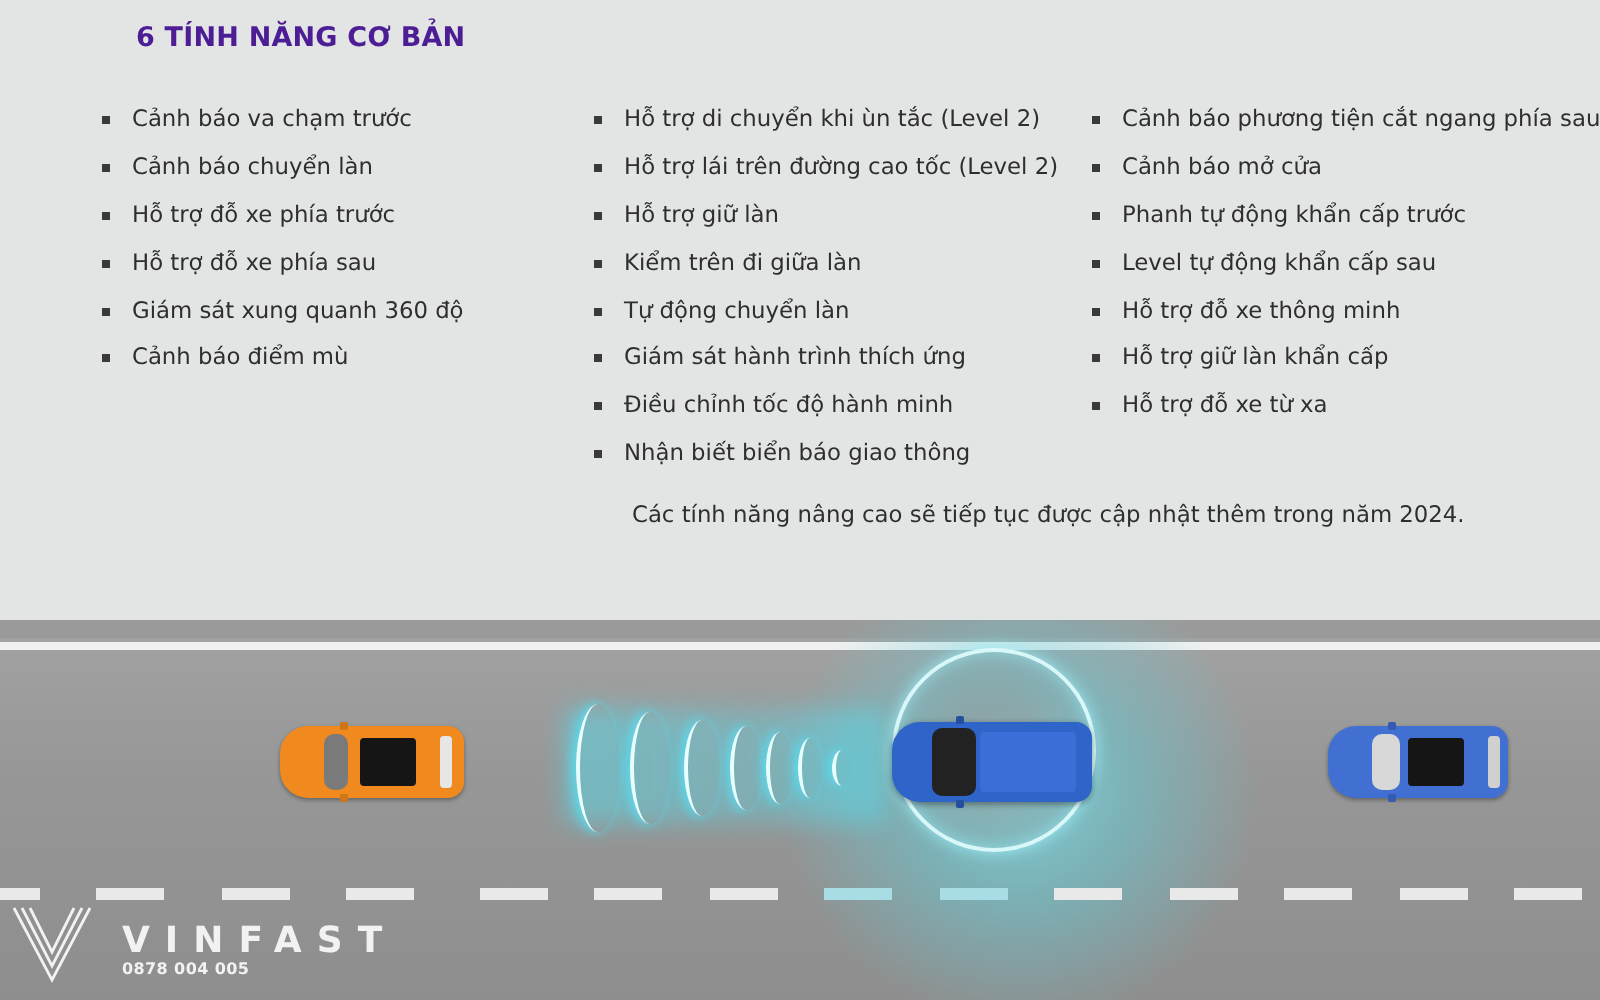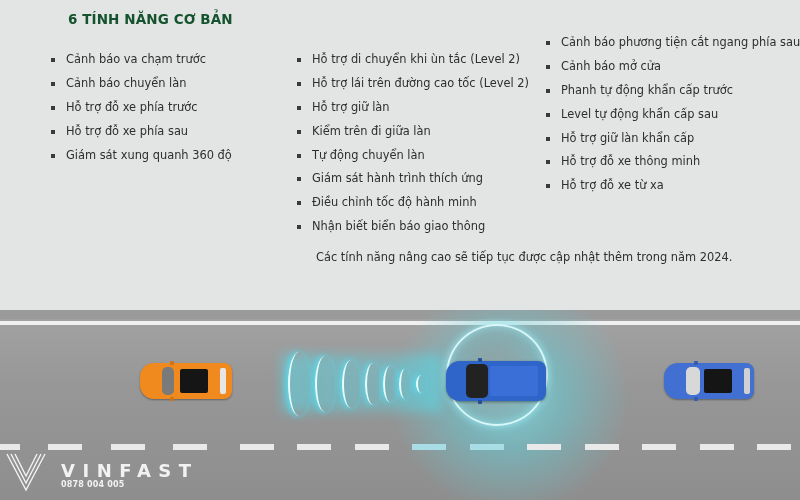--- a/index.html
+++ b/index.html
@@ -6,38 +6,38 @@
   html, body { width: 800px; height: 500px; overflow: hidden; }
   body {
     position: relative;
     background: #e3e4e4;
     font-family: "DejaVu Sans", "Liberation Sans", sans-serif;
     color: #2b2b2b;
   }
   .panel { position: absolute; left: 0; top: 0; width: 800px; height: 310px; background: #e3e4e4; }
   .heading {
     position: absolute; top: 11px;
-    font-size: 13.5px; font-weight: bold; color: #14532d;
+    font-size: 13.5px; font-weight: bold; color: #4c1d95;
     letter-spacing: 0.1px; white-space: nowrap;
   }
   .heading.basic { left: 68px; }
   .heading.adv { left: 443px; }
   ul.feat { position: absolute; list-style: none; }
   ul.feat li {
     position: relative; height: 23.9px; line-height: 23.9px;
     font-size: 11.4px; color: #2e2e2e; white-space: nowrap;
     padding-left: 15px;
   }
   ul.feat li::before {
     content: ""; position: absolute; left: 0; top: 10px;
     width: 4px; height: 4px; background: #3a3a3a;
   }
   ul.feat.col1 { left: 51px; top: 48px; }
   ul.feat.col2 { left: 297px; top: 48px; }
-  ul.feat.col3 { left: 546px; top: 31px; }
+  ul.feat.col3 { left: 546px; top: 48px; }
   .footnote {
     position: absolute; left: 316px; top: 250px;
     font-size: 11.4px; color: #2e2e2e; white-space: nowrap;
   }
 
   
   .road { position: absolute; left: 0; top: 310px; width: 800px; height: 190px;
     background: linear-gradient(180deg, #a3a3a3 0%, #979797 40%, #8e8e8e 100%); overflow: hidden; }
   .road-edge-dark { position: absolute; left: 0; top: 0; width: 800px; height: 9px; background: #9a9a9a; }
   .road-edge-white { position: absolute; left: 0; top: 11px; width: 800px; height: 4px; background: #f0f0f0; }
@@ -88,40 +88,41 @@
 
 <div class="panel">
   <div class="heading basic">6 TÍNH NĂNG CƠ BẢN</div>
 
   <ul class="feat col1">
     <li>Cảnh báo va chạm trước</li>
     <li>Cảnh báo chuyển làn</li>
     <li>Hỗ trợ đỗ xe phía trước</li>
     <li>Hỗ trợ đỗ xe phía sau</li>
     <li>Giám sát xung quanh 360 độ</li>
+    <li>Cảnh báo điểm mù</li>
   </ul>
 
   <ul class="feat col2">
     <li>Hỗ trợ di chuyển khi ùn tắc (Level 2)</li>
     <li>Hỗ trợ lái trên đường cao tốc (Level 2)</li>
     <li>Hỗ trợ giữ làn</li>
     <li>Kiểm trên đi giữa làn</li>
     <li>Tự động chuyển làn</li>
     <li>Giám sát hành trình thích ứng</li>
     <li>Điều chỉnh tốc độ hành minh</li>
     <li>Nhận biết biển báo giao thông</li>
   </ul>
 
   <ul class="feat col3">
     <li>Cảnh báo phương tiện cắt ngang phía sau</li>
     <li>Cảnh báo mở cửa</li>
     <li>Phanh tự động khẩn cấp trước</li>
     <li>Level tự động khẩn cấp sau</li>
+    <li>Hỗ trợ đỗ xe thông minh</li>
     <li>Hỗ trợ giữ làn khẩn cấp</li>
-    <li>Hỗ trợ đỗ xe thông minh</li>
     <li>Hỗ trợ đỗ xe từ xa</li>
   </ul>
 
   <div class="footnote">Các tính năng nâng cao sẽ tiếp tục được cập nhật thêm trong năm 2024.</div>
 </div>
 
 <div class="road">
   <div class="road-edge-dark"></div>
   <div class="road-edge-white"></div>
 

